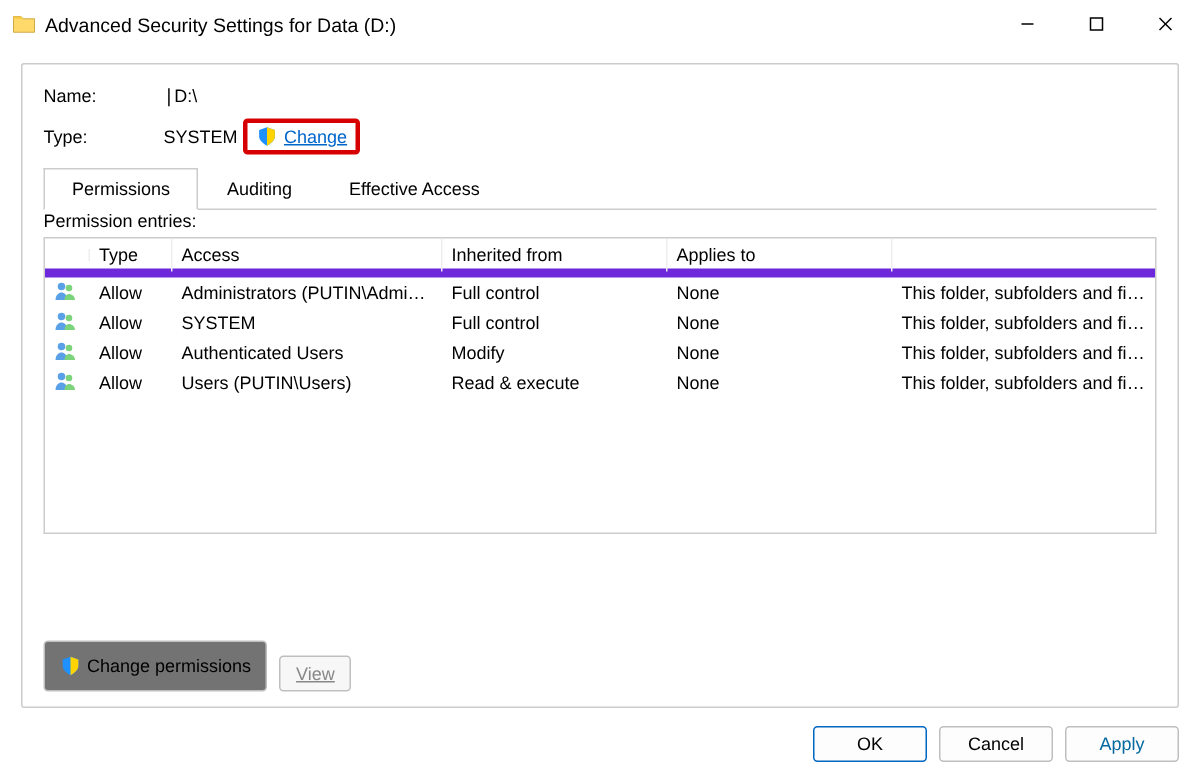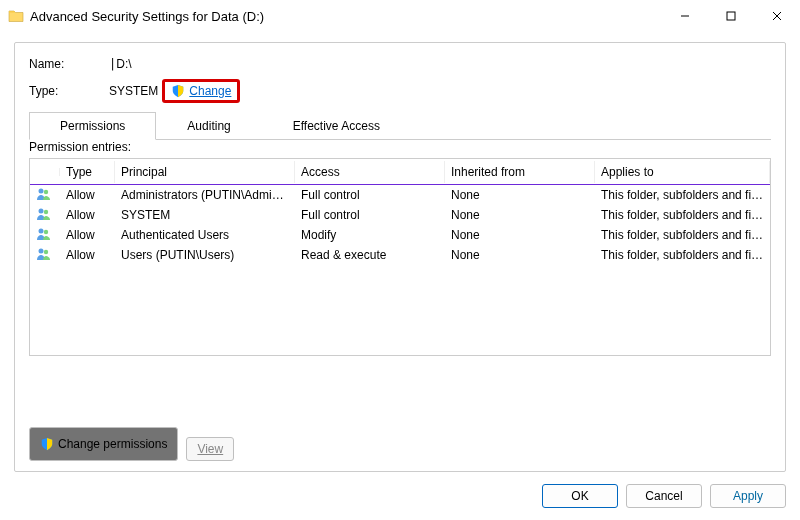--- a/index.html
+++ b/index.html
@@ -11,27 +11,27 @@
   .winbtn { width: 46px; display: flex; align-items: center; justify-content: center; }
   .content { position: absolute; left: 14px; top: 42px; right: 14px; bottom: 48px; border: 1px solid #ccc; border-radius: 2px; padding: 14px 14px 10px 14px; }
   .row { display: flex; align-items: center; margin-bottom: 8px; }
   .row .label { width: 80px; }
   .row .val { }
   .owner-line { display: flex; align-items: center; gap: 4px; }
   .change-box { border: 3px solid #d60000; padding: 2px 6px; border-radius: 3px; display: inline-flex; gap: 4px; }
   .change-link { color: #0066cc; text-decoration: underline; cursor: pointer; }
   .shield-ico { width: 14px; height: 14px; }
   .tabs { display: flex; border-bottom: 1px solid #ccc; margin-top: 6px; }
-  .tab { padding: 6px 30px; border: 1px solid transparent; border-bottom: none; cursor: pointer; position: relative; top: 1px; }
+  .tab { padding: 6px 18px; border: 1px solid transparent; border-bottom: none; cursor: pointer; position: relative; top: 1px; }
   .tab.active { border-color: #ccc; background: #fff; border-bottom: 1px solid #fff; }
   .info-text { margin: 12px 0 8px 0; }
   .entries-label { margin-bottom: 4px; }
   .grid { border: 1px solid #ccc; height: 198px; overflow: hidden; }
   .ghead, .grow { display: grid; grid-template-columns: 30px 55px 180px 150px 150px 1fr; align-items: center; }
-  .ghead { border-bottom: 1px solid #6d28d9; height: 26px; }
+  .ghead { border-bottom: 6px solid #6d28d9; height: 26px; }
   .ghead > div { padding: 4px 6px; border-right: 1px solid #eee; font-weight: normal; }
   .grow { height: 20px; }
   .grow > div { padding: 2px 6px; white-space: nowrap; overflow: hidden; text-overflow: ellipsis; }
   .users-ico { width: 16px; height: 14px; display: inline-block; }
   .btnrow { position: absolute; left: 14px; bottom: 10px; display: flex; gap: 8px; }
   .btn { border: 1px solid #bfbfbf; background: #737373; border-radius: 3px; padding: 4px 10px; font-size: 12px; display: inline-flex; align-items: center; gap: 4px; cursor: pointer; }
   .btn.disabled { color: #888; text-decoration: underline; cursor: default; background:#f7f7f7;margin-top:10px; }
   .footer { position: absolute; right: 14px; bottom: 12px; display: flex; gap: 8px; }
   .fbtn { width: 76px; height: 24px; border: 1px solid #bfbfbf; border-radius: 3px; background: #fdfdfd; display:flex; align-items:center; justify-content:center; cursor:pointer; }
   .fbtn.primary { border-color: #0067c0; }
@@ -91,21 +91,20 @@
     <div class="tab">Auditing</div>
     <div class="tab">Effective Access</div>
   </div>
 
   <div class="entries-label">Permission entries:</div>
 
   <div class="grid">
     <div class="ghead">
       <div></div>
       <div>Type</div>
-      <div>Principal</div>
       <div>Access</div>
       <div>Inherited from</div>
       <div>Applies to</div>
     </div>
     <div id="grid-body">
         <div class="grow">
           <div><svg class="users-ico" viewBox="0 0 16 14">
               <circle cx="5" cy="4" r="2.5" fill="#5aa0e6"></circle>
               <circle cx="10" cy="5" r="2.2" fill="#7bd47b"></circle>
               <path d="M1 13 C1 9 4 8 5 8 C6 8 9 9 9 13 Z" fill="#5aa0e6"></path>

